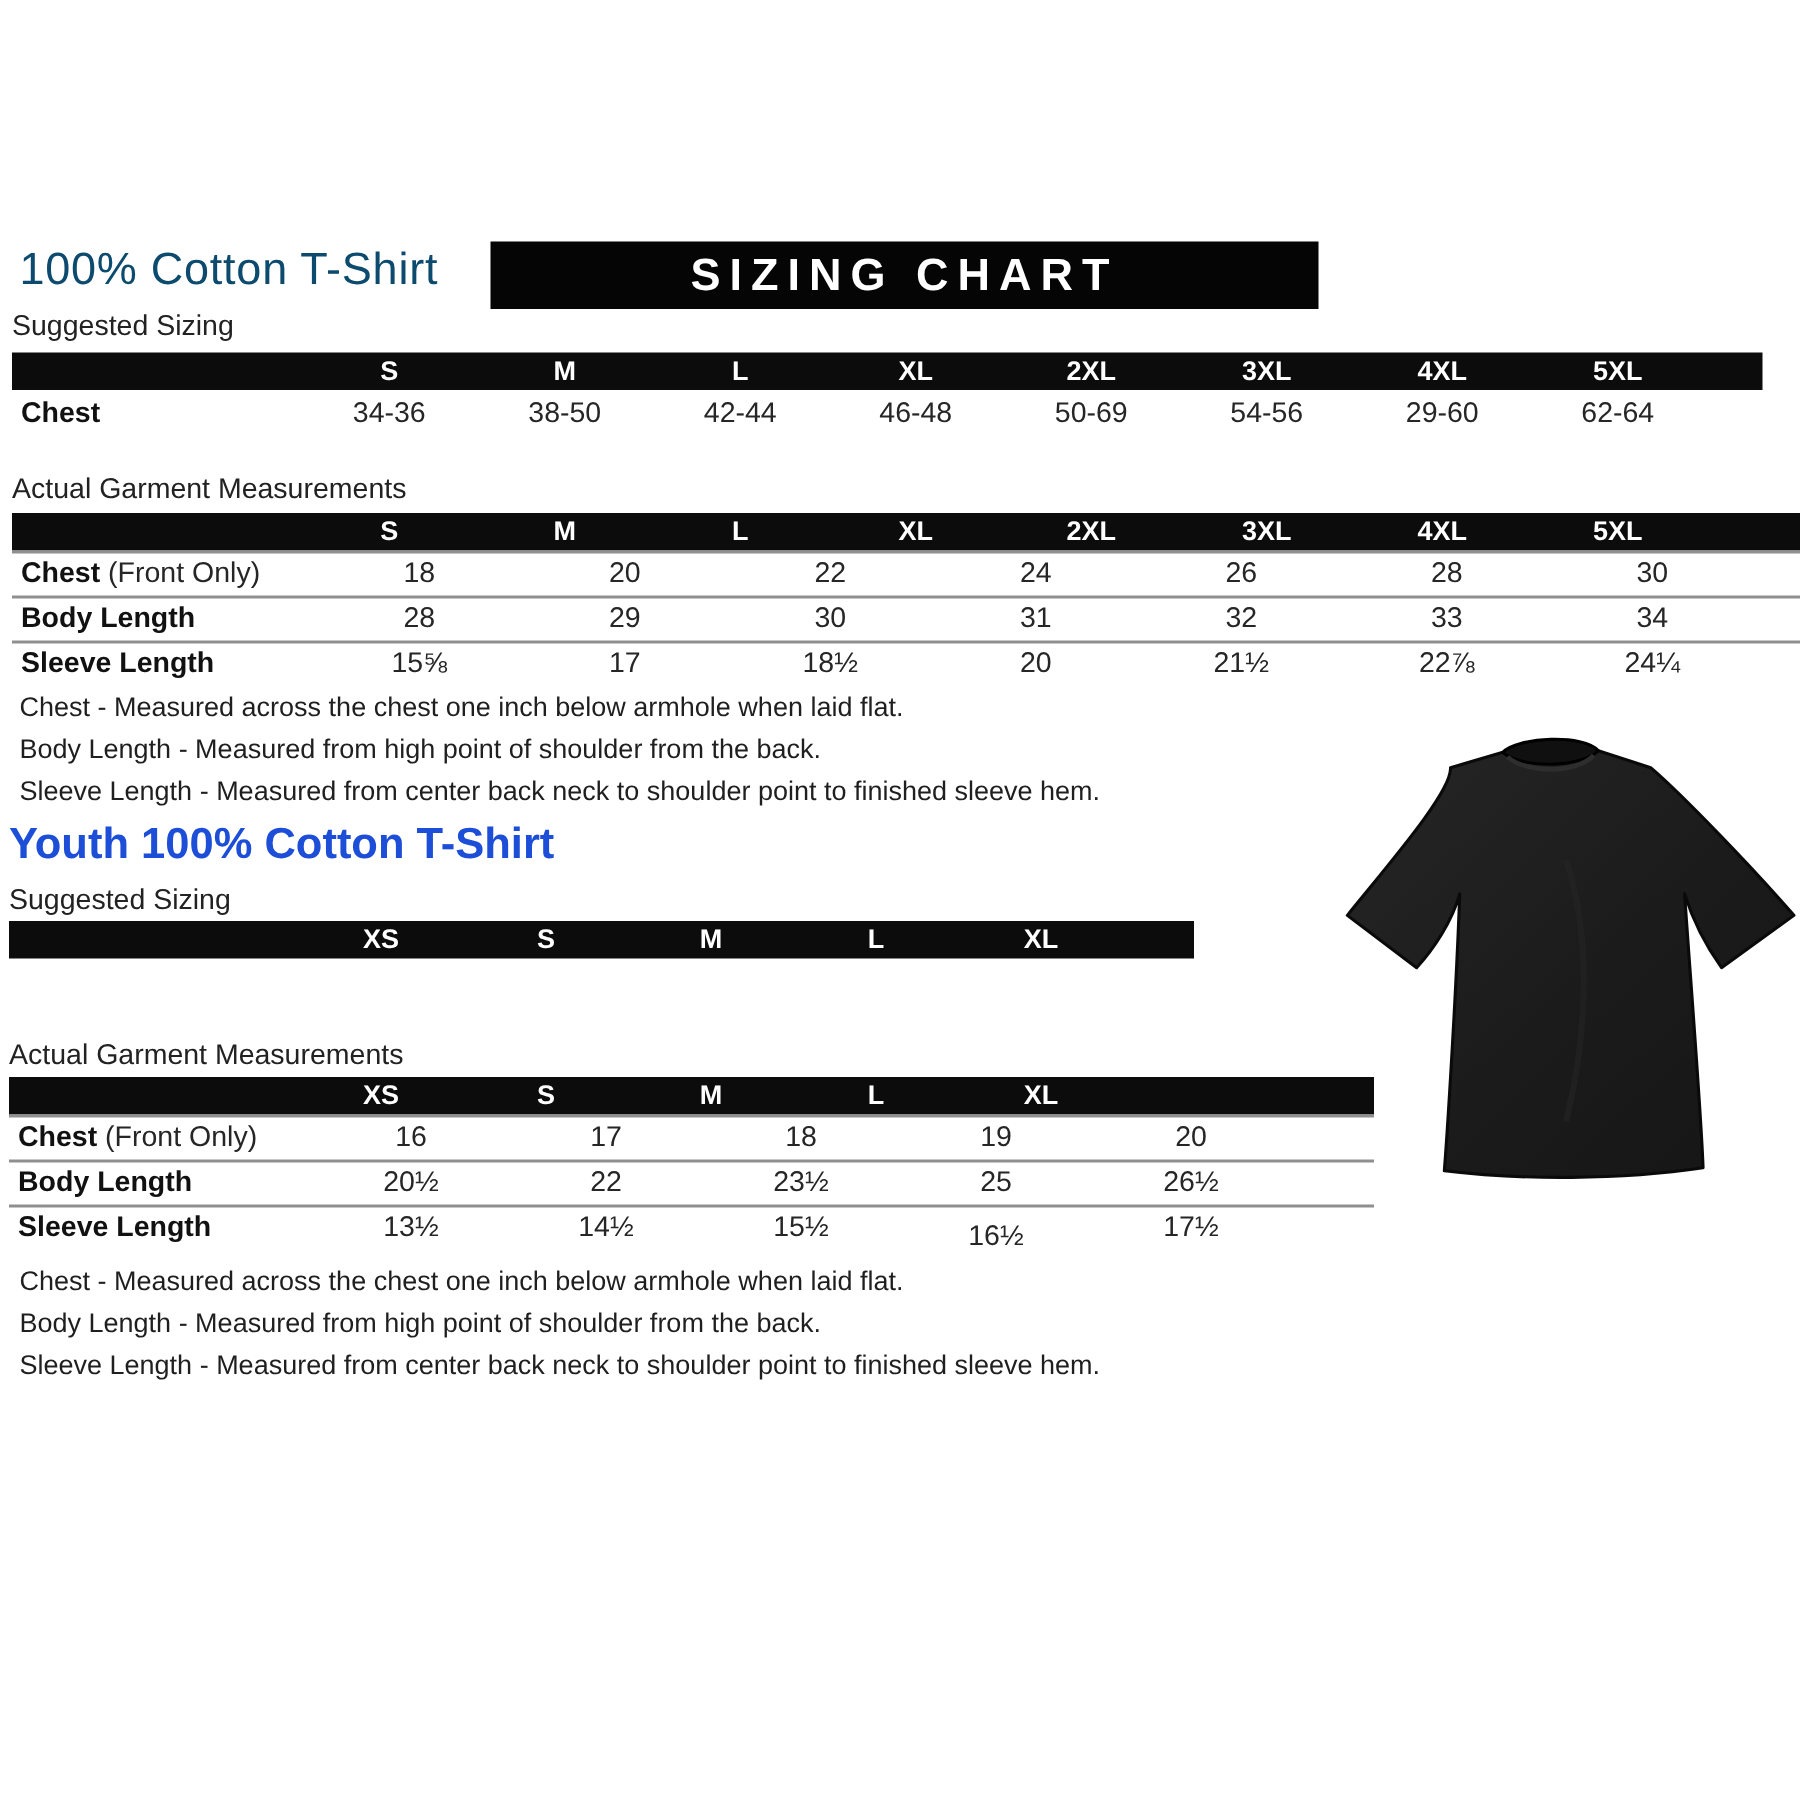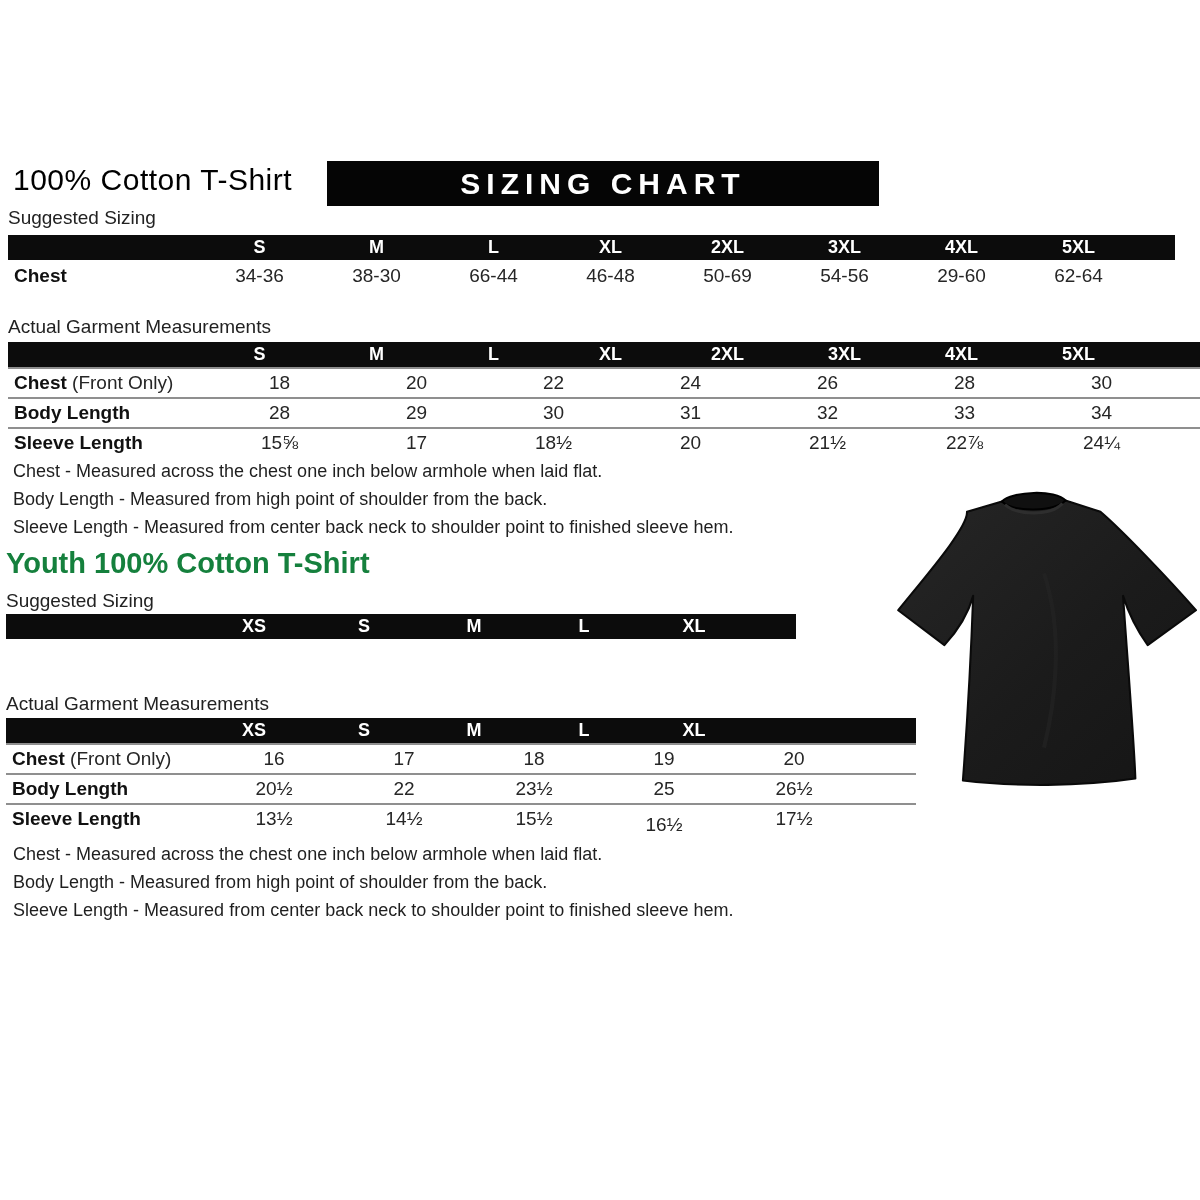--- a/index.html
+++ b/index.html
@@ -1,26 +1,26 @@
 <!DOCTYPE html>
 <html><head>
 <meta charset="utf-8">
 <style>
   html,body{margin:0;padding:0;background:#fff;}
   #page{position:relative;width:1200px;height:1200px;background:#ffffff;overflow:hidden;
         font-family:"Liberation Sans","DejaVu Sans",sans-serif;color:#1c1c1c;}
   .abs{position:absolute;}
 
-  .main-title{left:13px;top:163px;font-size:30px;font-weight:400;color:#000000;letter-spacing:0.5px;}
+  .main-title{left:13px;top:163px;font-size:30px;font-weight:400;color:#0c4a6e;letter-spacing:0.5px;}
   .banner{left:327px;top:161px;width:552px;height:45px;background:#050505;
           display:flex;align-items:center;justify-content:center;}
   .banner span{color:#fff;font-weight:bold;font-size:30px;letter-spacing:6px;}
 
   .section-label{font-size:19px;color:#222;}
-  .sub-title{left:6px;top:547px;font-size:29px;font-weight:bold;color:#15803d;}
+  .sub-title{left:6px;top:547px;font-size:29px;font-weight:bold;color:#1d4ed8;}
 
   .sizetable{display:block;}
   .trow{display:flex;align-items:center;}
   .thead{background:#0c0c0c;height:25px;}
   .thead .cell{color:#fff;font-weight:bold;font-size:18px;}
   .tdata{height:32px;font-size:19px;color:#262626;}
   .actual .tdata{height:28px;border-top:2px solid #8f8f8f;gap:20px;}
   .cell{flex:0 0 auto;}
   .cell.col,.cell.val{text-align:center;}
   .cell.label{text-align:left;padding-left:6px;box-sizing:border-box;}
@@ -52,22 +52,22 @@
         <div class="cell col" style="width: 117px;">XL</div>
         <div class="cell col" style="width: 117px;">2XL</div>
         <div class="cell col" style="width: 117px;">3XL</div>
         <div class="cell col" style="width: 117px;">4XL</div>
         <div class="cell col" style="width: 117px;">5XL</div>
         <div class="cell" style="width: 38px;"></div>
       </div>
       <div class="trow tdata">
         <div class="cell label" style="width: 193px;"><b>Chest</b></div>
         <div class="cell val" style="width: 117px;">34-36</div>
-        <div class="cell val" style="width: 117px;">38-30</div>
-        <div class="cell val" style="width: 117px;">66-44</div>
+        <div class="cell val" style="width: 117px;">38-50</div>
+        <div class="cell val" style="width: 117px;">42-44</div>
         <div class="cell val" style="width: 117px;">46-48</div>
         <div class="cell val" style="width: 117px;">50-69</div>
         <div class="cell val" style="width: 117px;">54-56</div>
         <div class="cell val" style="width: 117px;">29-60</div>
         <div class="cell val" style="width: 117px;">62-64</div>
         <div class="cell" style="width: 38px;"></div>
       </div>
     </div>
 
   <div class="abs section-label" style="left:8px;top:316px;">Actual Garment Measurements</div>

